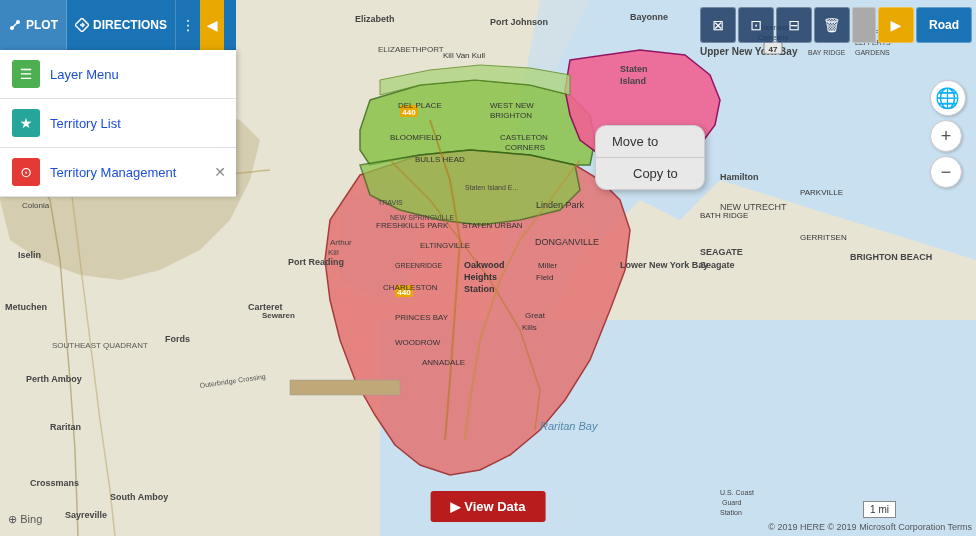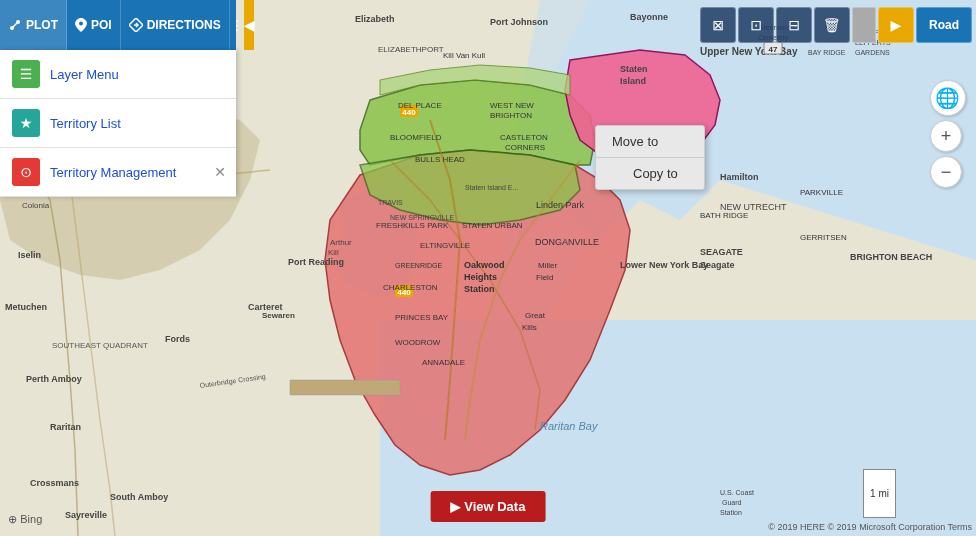--- a/index.html
+++ b/index.html
@@ -140,21 +140,21 @@
       font-size: 14px;
     }
 
     
     #context-menu {
       position: absolute;
       top: 125px;
       left: 595px;
       background: #e8e8e8;
       border: 1px solid #ccc;
-      border-radius: 3px;
+      border-radius: 11px;
       box-shadow: 2px 2px 6px rgba(0,0,0,0.25);
       z-index: 20;
       min-width: 110px;
     }
 
     .context-menu-item {
       padding: 8px 16px;
       cursor: pointer;
       font-size: 13px;
       color: #333;
@@ -221,21 +221,21 @@
     }
 
     
     #scale-bar {
       position: absolute;
       bottom: 18px;
       right: 80px;
       z-index: 10;
       background: white;
       border: 1px solid #888;
-      padding: 18px 6px;
+      padding: 2px 6px;
       font-size: 10px;
       color: #333;
       text-align: center;
     }
 
     
     #attribution {
       position: absolute;
       bottom: 4px;
       right: 4px;
@@ -410,27 +410,20 @@
 <div id="toolbar">
   <div class="toolbar-btn active">
     <svg width="14" height="14" viewBox="0 0 14 14" fill="white">
         <circle cx="4" cy="10" r="2" fill="white"></circle>
         <circle cx="10" cy="4" r="2" fill="white"></circle>
         <line x1="4" y1="10" x2="10" y2="4" stroke="white" stroke-width="1.5"></line>
       </svg>
     <span>PLOT</span>
   </div>
   <div class="toolbar-btn">
-    <svg width="12" height="14" viewBox="0 0 12 14" fill="white">
-        <path d="M6,0 C3,0 0,2.5 0,5.5 C0,9 6,14 6,14 C6,14 12,9 12,5.5 C12,2.5 9,0 6,0 Z" fill="white"></path>
-        <circle cx="6" cy="5.5" r="2" fill="#1a73b5"></circle>
-      </svg>
-    <span>POI</span>
-  </div>
-  <div class="toolbar-btn">
     <svg width="14" height="14" viewBox="0 0 14 14" fill="white">
         <polygon points="7,0 14,7 7,14 0,7" fill="none" stroke="white" stroke-width="1.5"></polygon>
         <line x1="5" y1="7" x2="9" y2="7" stroke="white" stroke-width="1.5"></line>
         <polyline points="7,5 9,7 7,9" fill="none" stroke="white" stroke-width="1.5"></polyline>
       </svg>
     <span>DIRECTIONS</span>
   </div>
   <div class="toolbar-more">⋮</div>
   <div class="toolbar-collapse">◀</div>
 </div>

